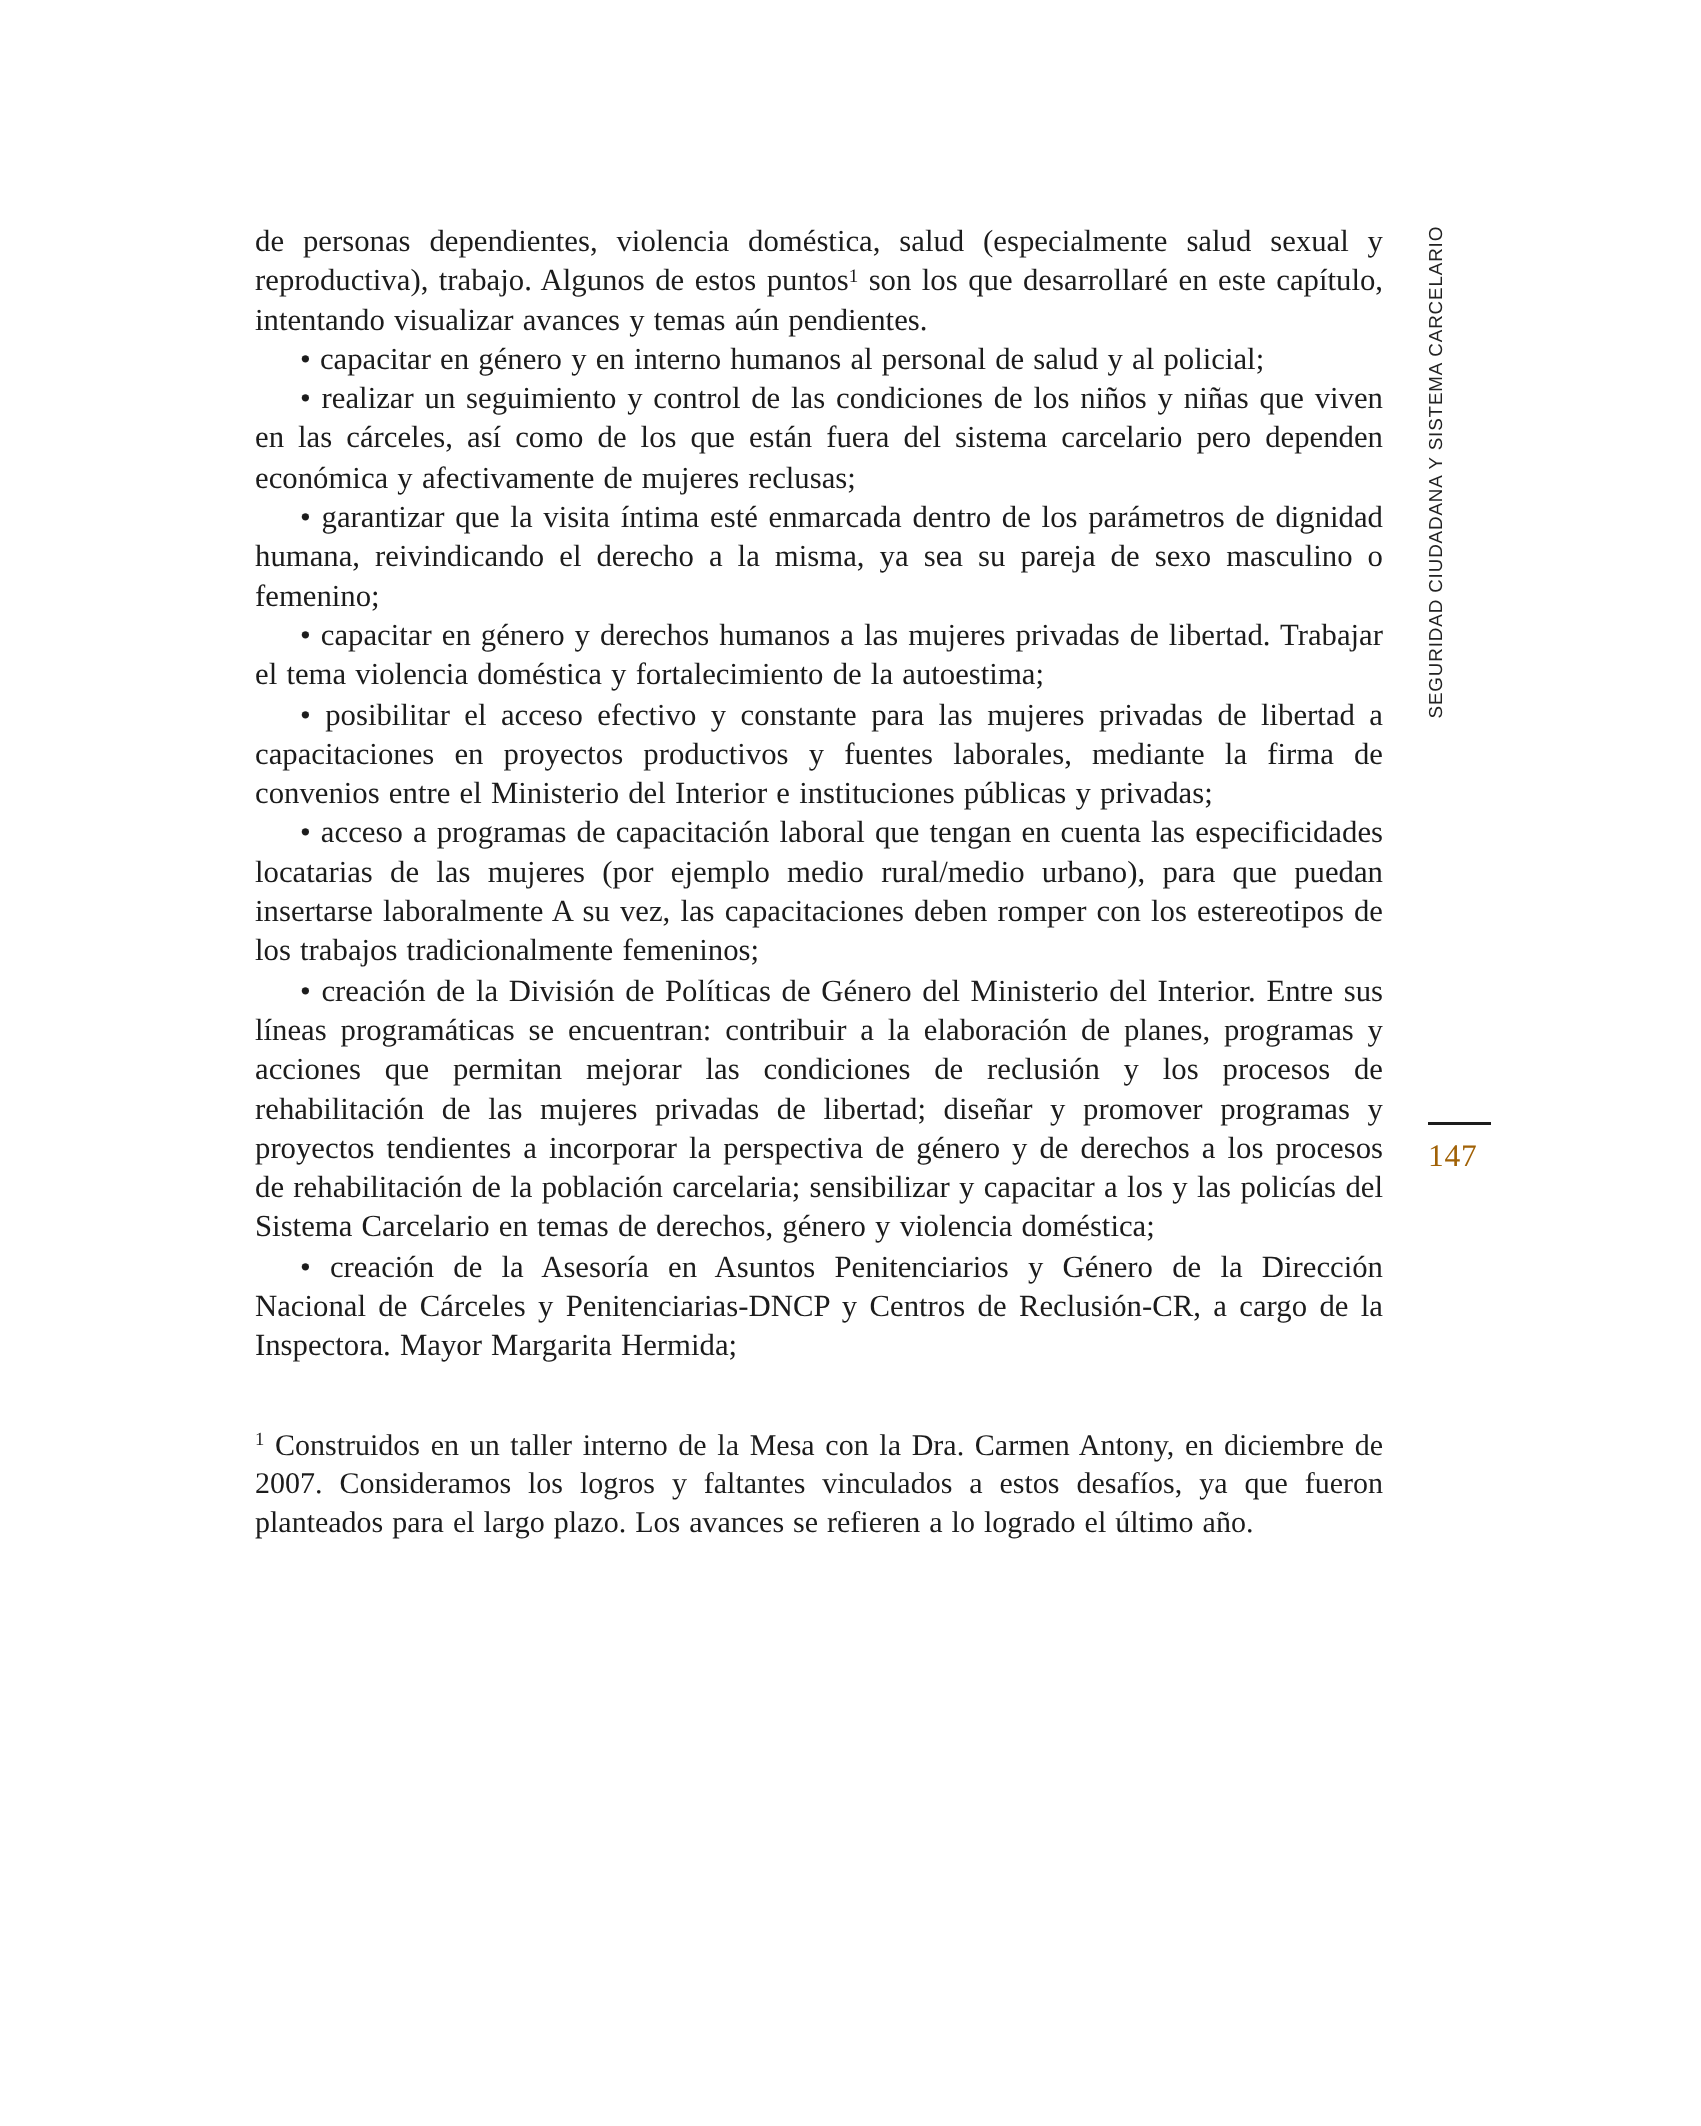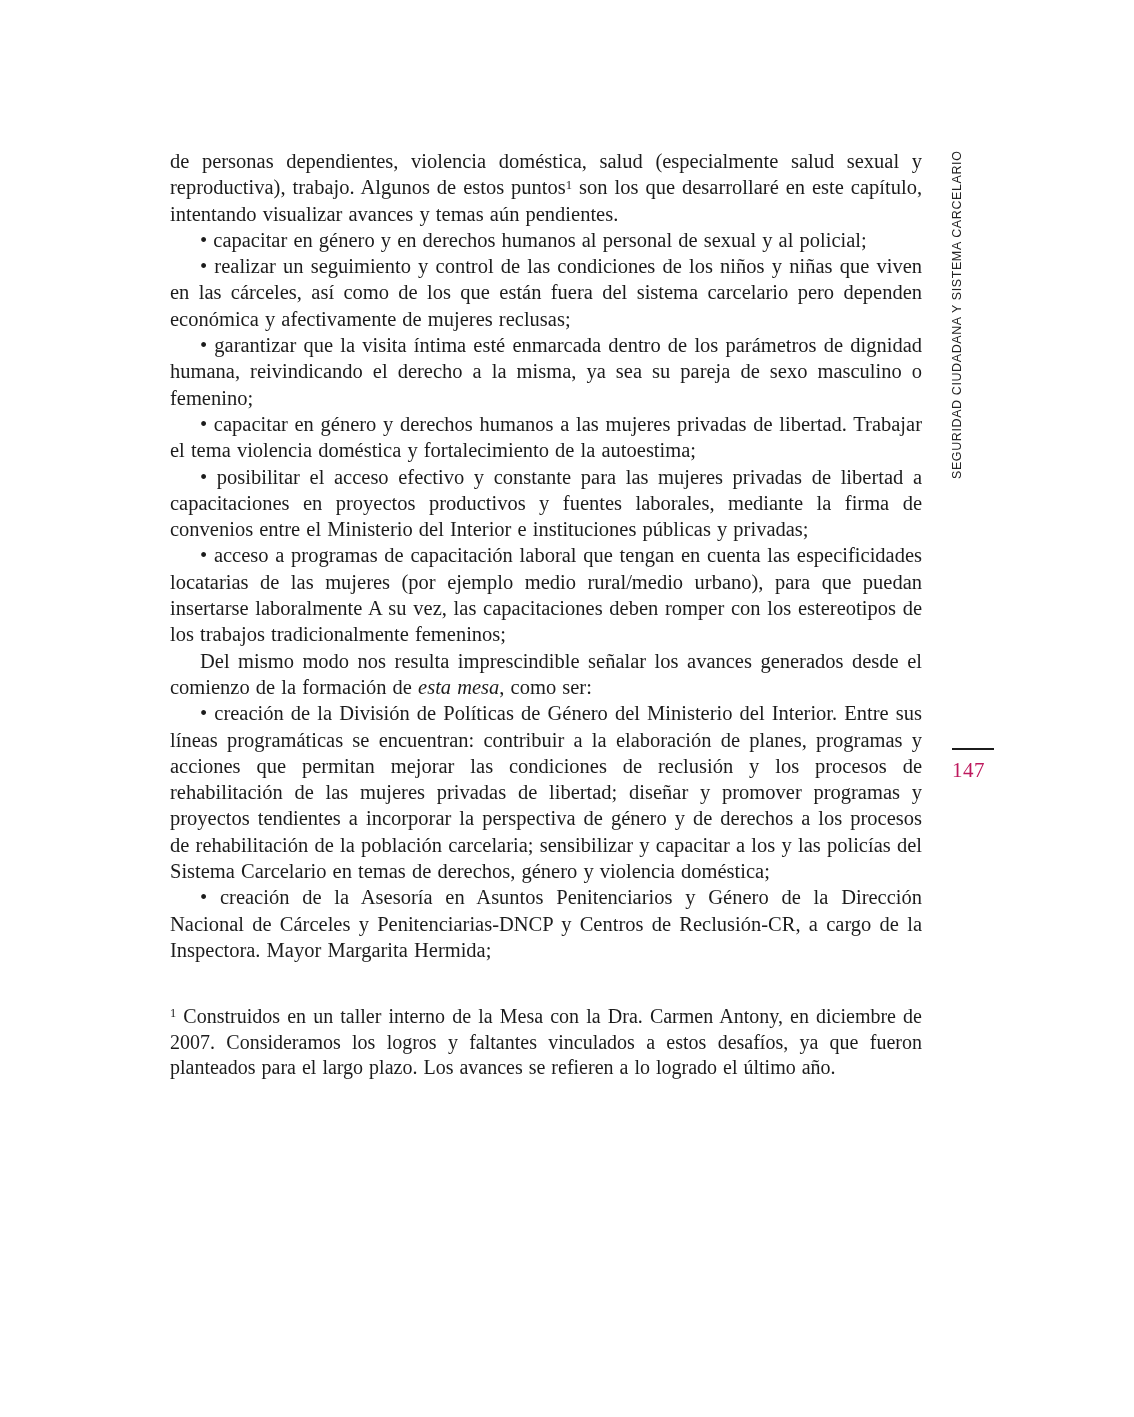--- a/index.html
+++ b/index.html
@@ -62,38 +62,37 @@
   }
   .pagenum-rule {
     width: 42px;
     height: 2px;
     background: #1c1c1c;
     margin-bottom: 8px;
   }
   .pagenum {
     font-size: 21px;
     letter-spacing: 0.5px;
-    color: #be185d;
+    color: #a16207;
   }
 </style>
 </head>
 <body>
 
 <div class="page">
 
   <div class="main-column">
 
     <p class="para"><span>de personas dependientes, violencia doméstica, salud (especialmente salud sexual y reproductiva), trabajo. Algunos de estos puntos</span><sup class="fn-ref">1</sup><span> son los que desarrollaré en este capítulo, intentando visualizar avances y temas aún pendientes.</span></p>
-      <p class="para indent"><span>• capacitar en género y en derechos humanos al personal de sexual y al policial;</span></p>
+      <p class="para indent"><span>• capacitar en género y en interno humanos al personal de salud y al policial;</span></p>
       <p class="para indent"><span>• realizar un seguimiento y control de las condiciones de los niños y niñas que viven en las cárceles, así como de los que están fuera del sistema carcelario pero dependen económica y afectivamente de mujeres reclusas;</span></p>
       <p class="para indent"><span>• garantizar que la visita íntima esté enmarcada dentro de los parámetros de dignidad humana, reivindicando el derecho a la misma,  ya sea su pareja de sexo masculino o femenino;</span></p>
       <p class="para indent"><span>• capacitar en género y derechos humanos a las mujeres privadas de libertad. Trabajar el tema violencia doméstica y fortalecimiento de la autoestima;</span></p>
       <p class="para indent"><span>• posibilitar el acceso efectivo y constante para las mujeres privadas de libertad a capacitaciones en proyectos productivos y fuentes laborales, mediante la firma de convenios entre el Ministerio del Interior e instituciones públicas y privadas;</span></p>
       <p class="para indent"><span>• acceso a programas de capacitación laboral que tengan en cuenta las  especificidades locatarias de las mujeres (por ejemplo medio rural/medio urbano), para que puedan insertarse laboralmente A su vez, las capacitaciones deben romper con los estereotipos de los trabajos tradicionalmente femeninos;</span></p>
-      <p class="para indent"><span>Del mismo modo nos resulta imprescindible señalar los avances generados desde el comienzo de la formación de </span><em>esta mesa</em><span>, como ser:</span></p>
       <p class="para indent"><span>• creación de la División de Políticas de Género del Ministerio del Interior. Entre sus líneas programáticas se encuentran: contribuir a la elaboración de planes, programas y acciones que permitan mejorar las condiciones de reclusión y los procesos de rehabilitación de las mujeres privadas de libertad; diseñar y promover programas y proyectos tendientes a incorporar la perspectiva de género y de derechos a los procesos de rehabilitación de la población carcelaria; sensibilizar y capacitar a los y las policías del Sistema Carcelario en temas de derechos, género y violencia doméstica;</span></p>
       <p class="para indent"><span>• creación de la Asesoría en Asuntos Penitenciarios y Género de la Dirección Nacional de Cárceles y Penitenciarias-DNCP y Centros de Reclusión-CR, a cargo de la Inspectora. Mayor Margarita Hermida;</span></p>
       <p class="footnote"><sup class="fn-ref">1</sup><span> Construidos en un taller interno de la Mesa con la Dra. Carmen Antony, en diciembre de 2007. Consideramos los logros y faltantes vinculados a estos desafíos, ya que fueron planteados para el largo plazo.  Los avances se refieren a lo  logrado el último año.</span></p>
   </div>
 
   <div class="sidebar-label">SEGURIDAD CIUDADANA Y SISTEMA CARCELARIO</div>
 
   <div class="pagenum-group">
     <div class="pagenum-rule"></div>
     <div class="pagenum">147</div>

